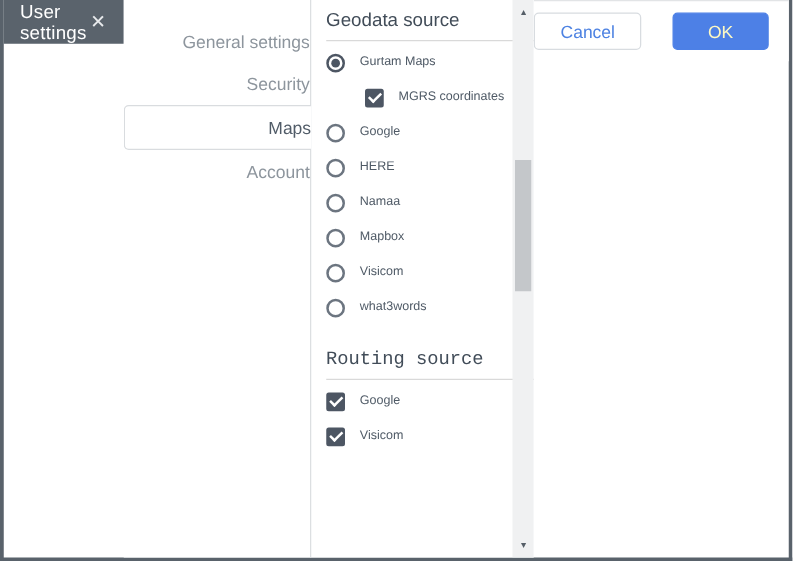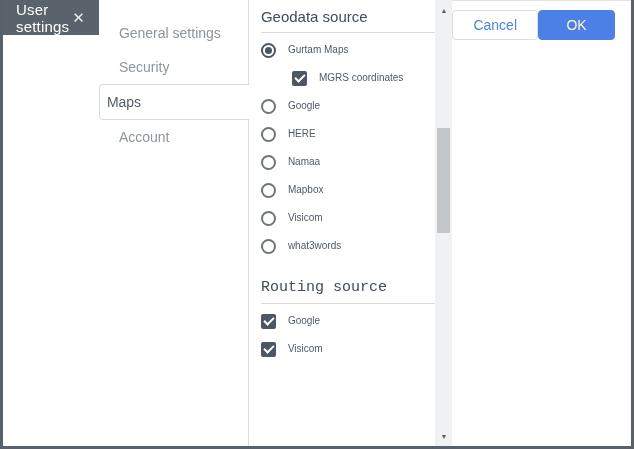--- a/index.html
+++ b/index.html
@@ -30,20 +30,21 @@
   }
 
   
   .body { flex: 1; display: flex; position: relative; overflow: hidden; background: #fff; }
 
   
   .sidebar {
     width: 150px; flex: 0 0 150px;
     border-right: 1px solid #dcdfe1;
     padding-top: 16px;
+    text-align: right;
   }
   .side-item {
     height: 34px; line-height: 34px;
     padding-left: 20px;
     color: #8d959d; font-size: 14px;
     cursor: pointer;
     white-space: nowrap;
   }
   .side-item.selected {
     color: #515c68;
@@ -114,21 +115,21 @@
     width: 13px; height: 105px;
     background: #c4c7ca; cursor: pointer;
   }
 
   
   .footer {
     flex: 0 0 49px; height: 49px;
     border-top: 1px solid #e2e4e6;
     background: #fff;
     display: flex; align-items: center; justify-content: flex-end;
-    gap: 0; padding-right: 16px;
+    gap: 25px; padding-right: 16px;
   }
   .btn {
     height: 30px; min-width: 77px;
     border-radius: 4px; font-size: 14px;
     font-family: "Liberation Sans", sans-serif;
     cursor: pointer; padding: 0 20px;
   }
   .btn.cancel {
     background: #fff; border: 1px solid #d8dce0; color: #4d82e2;
   }

